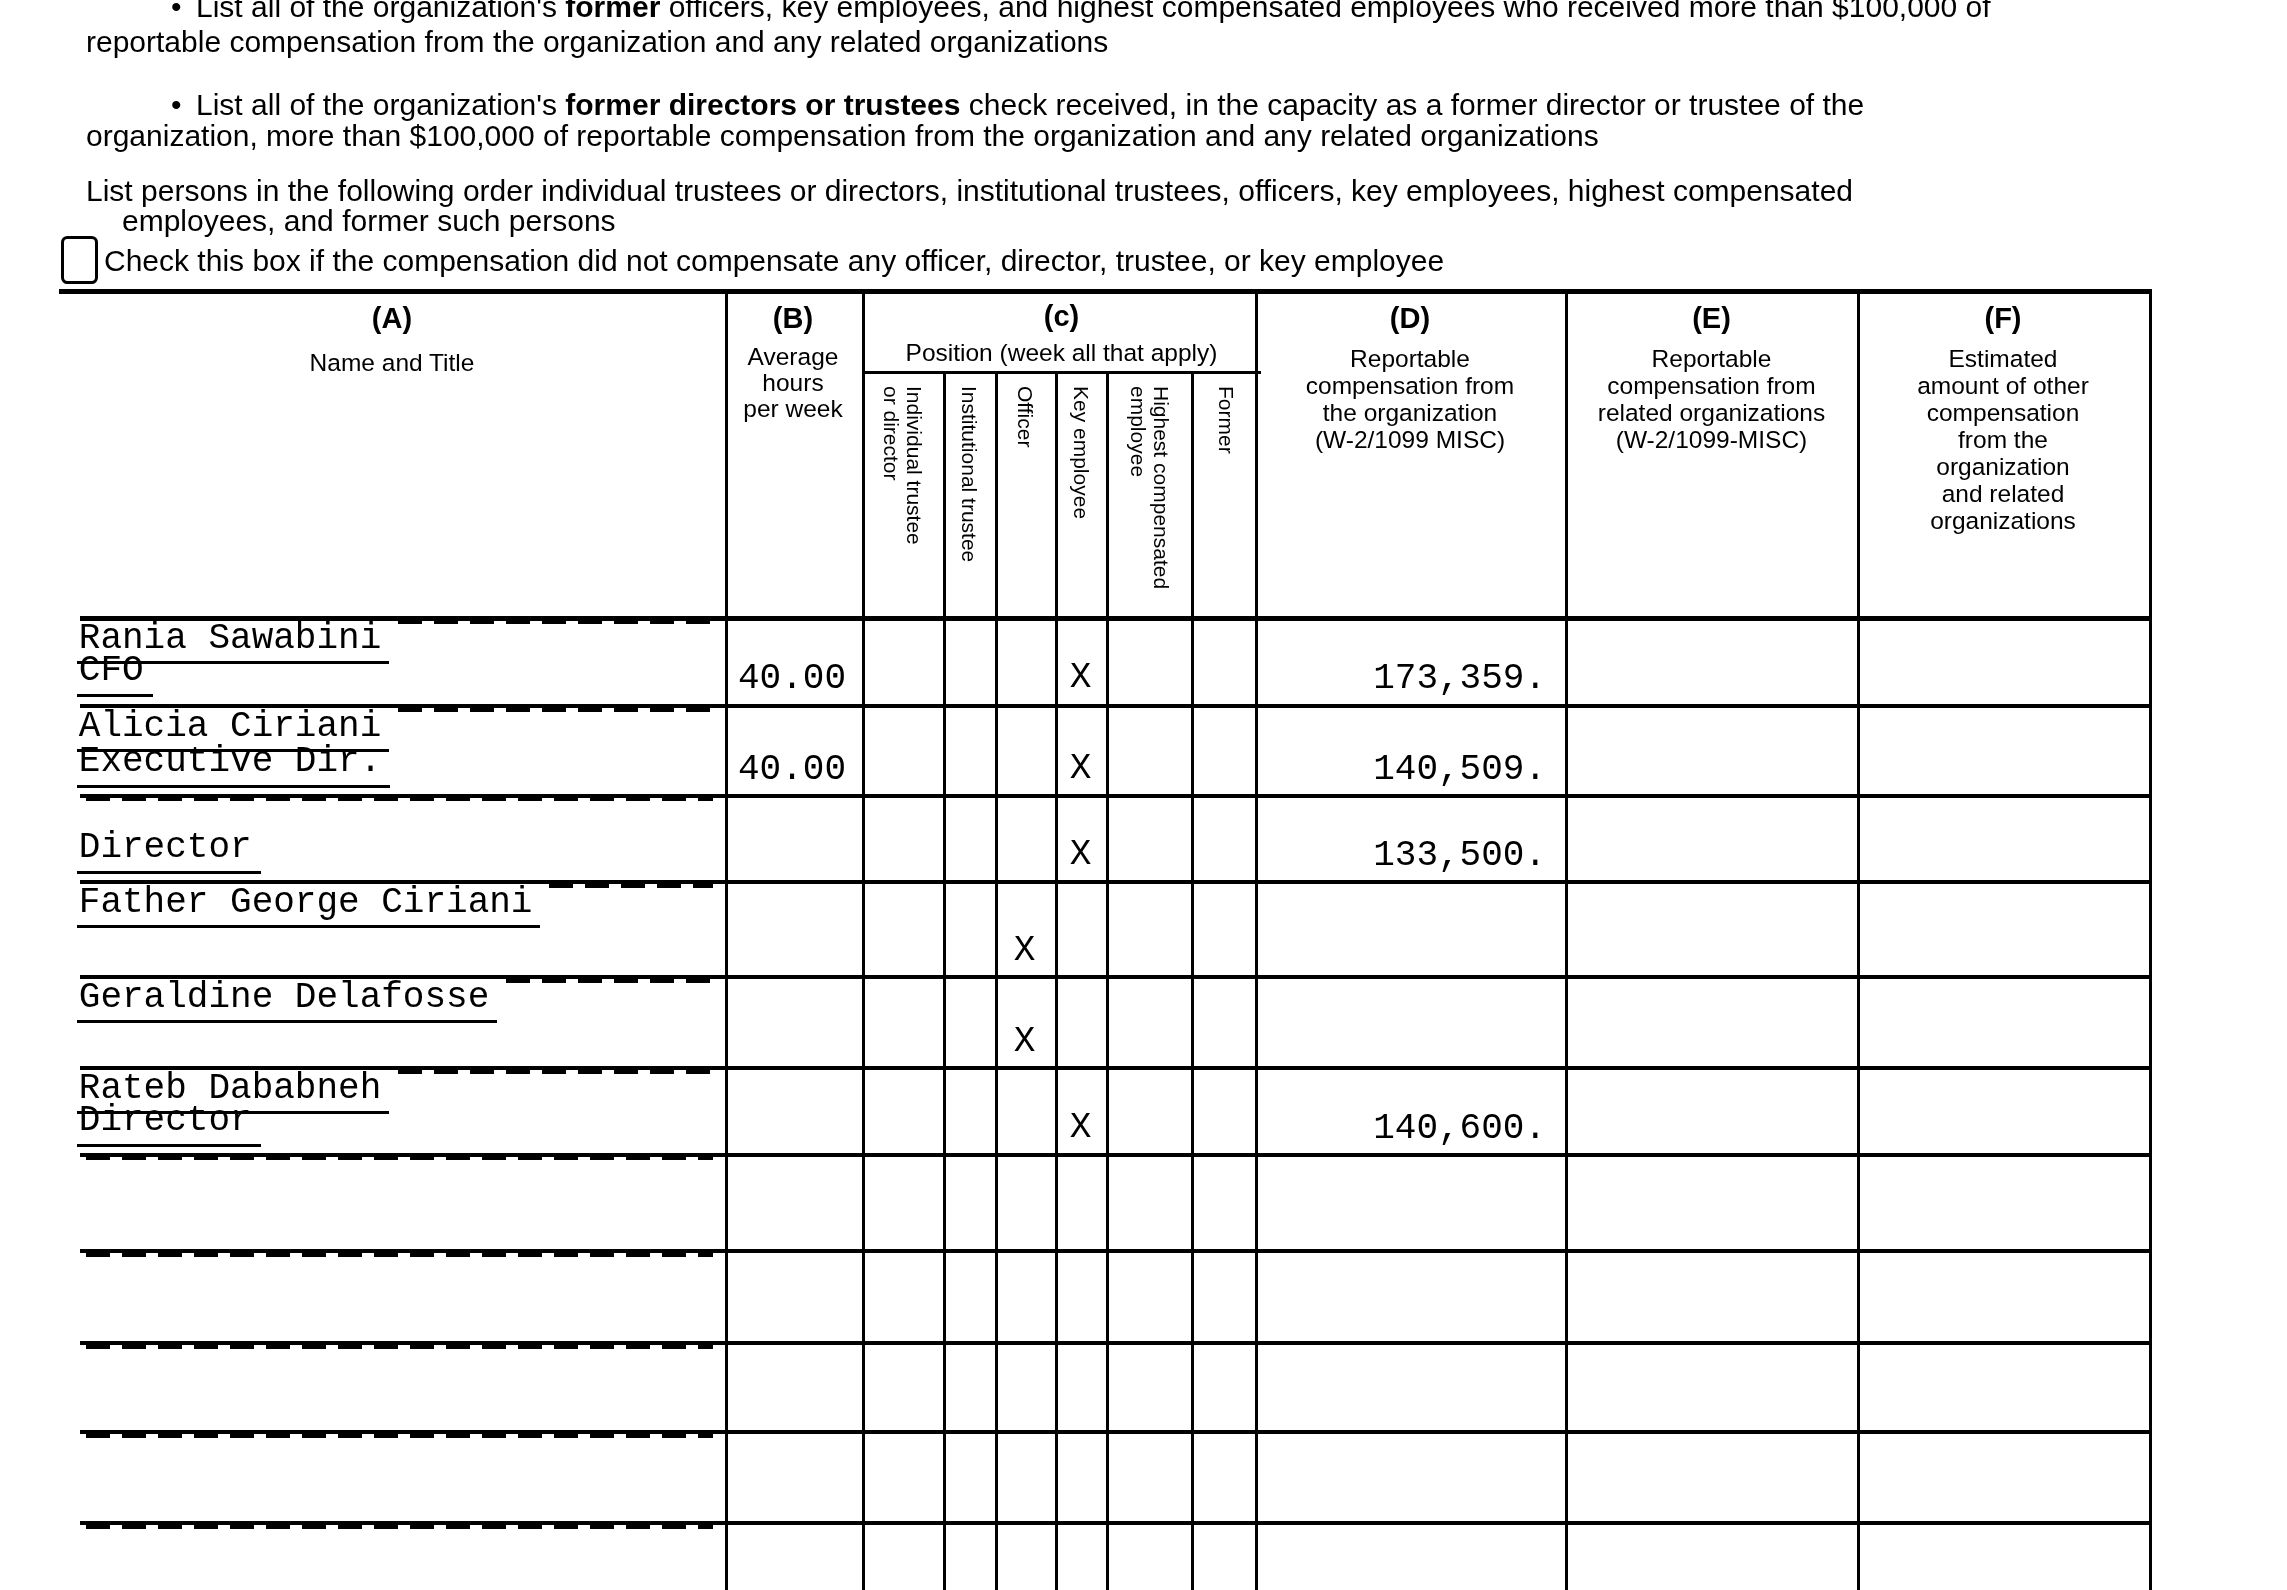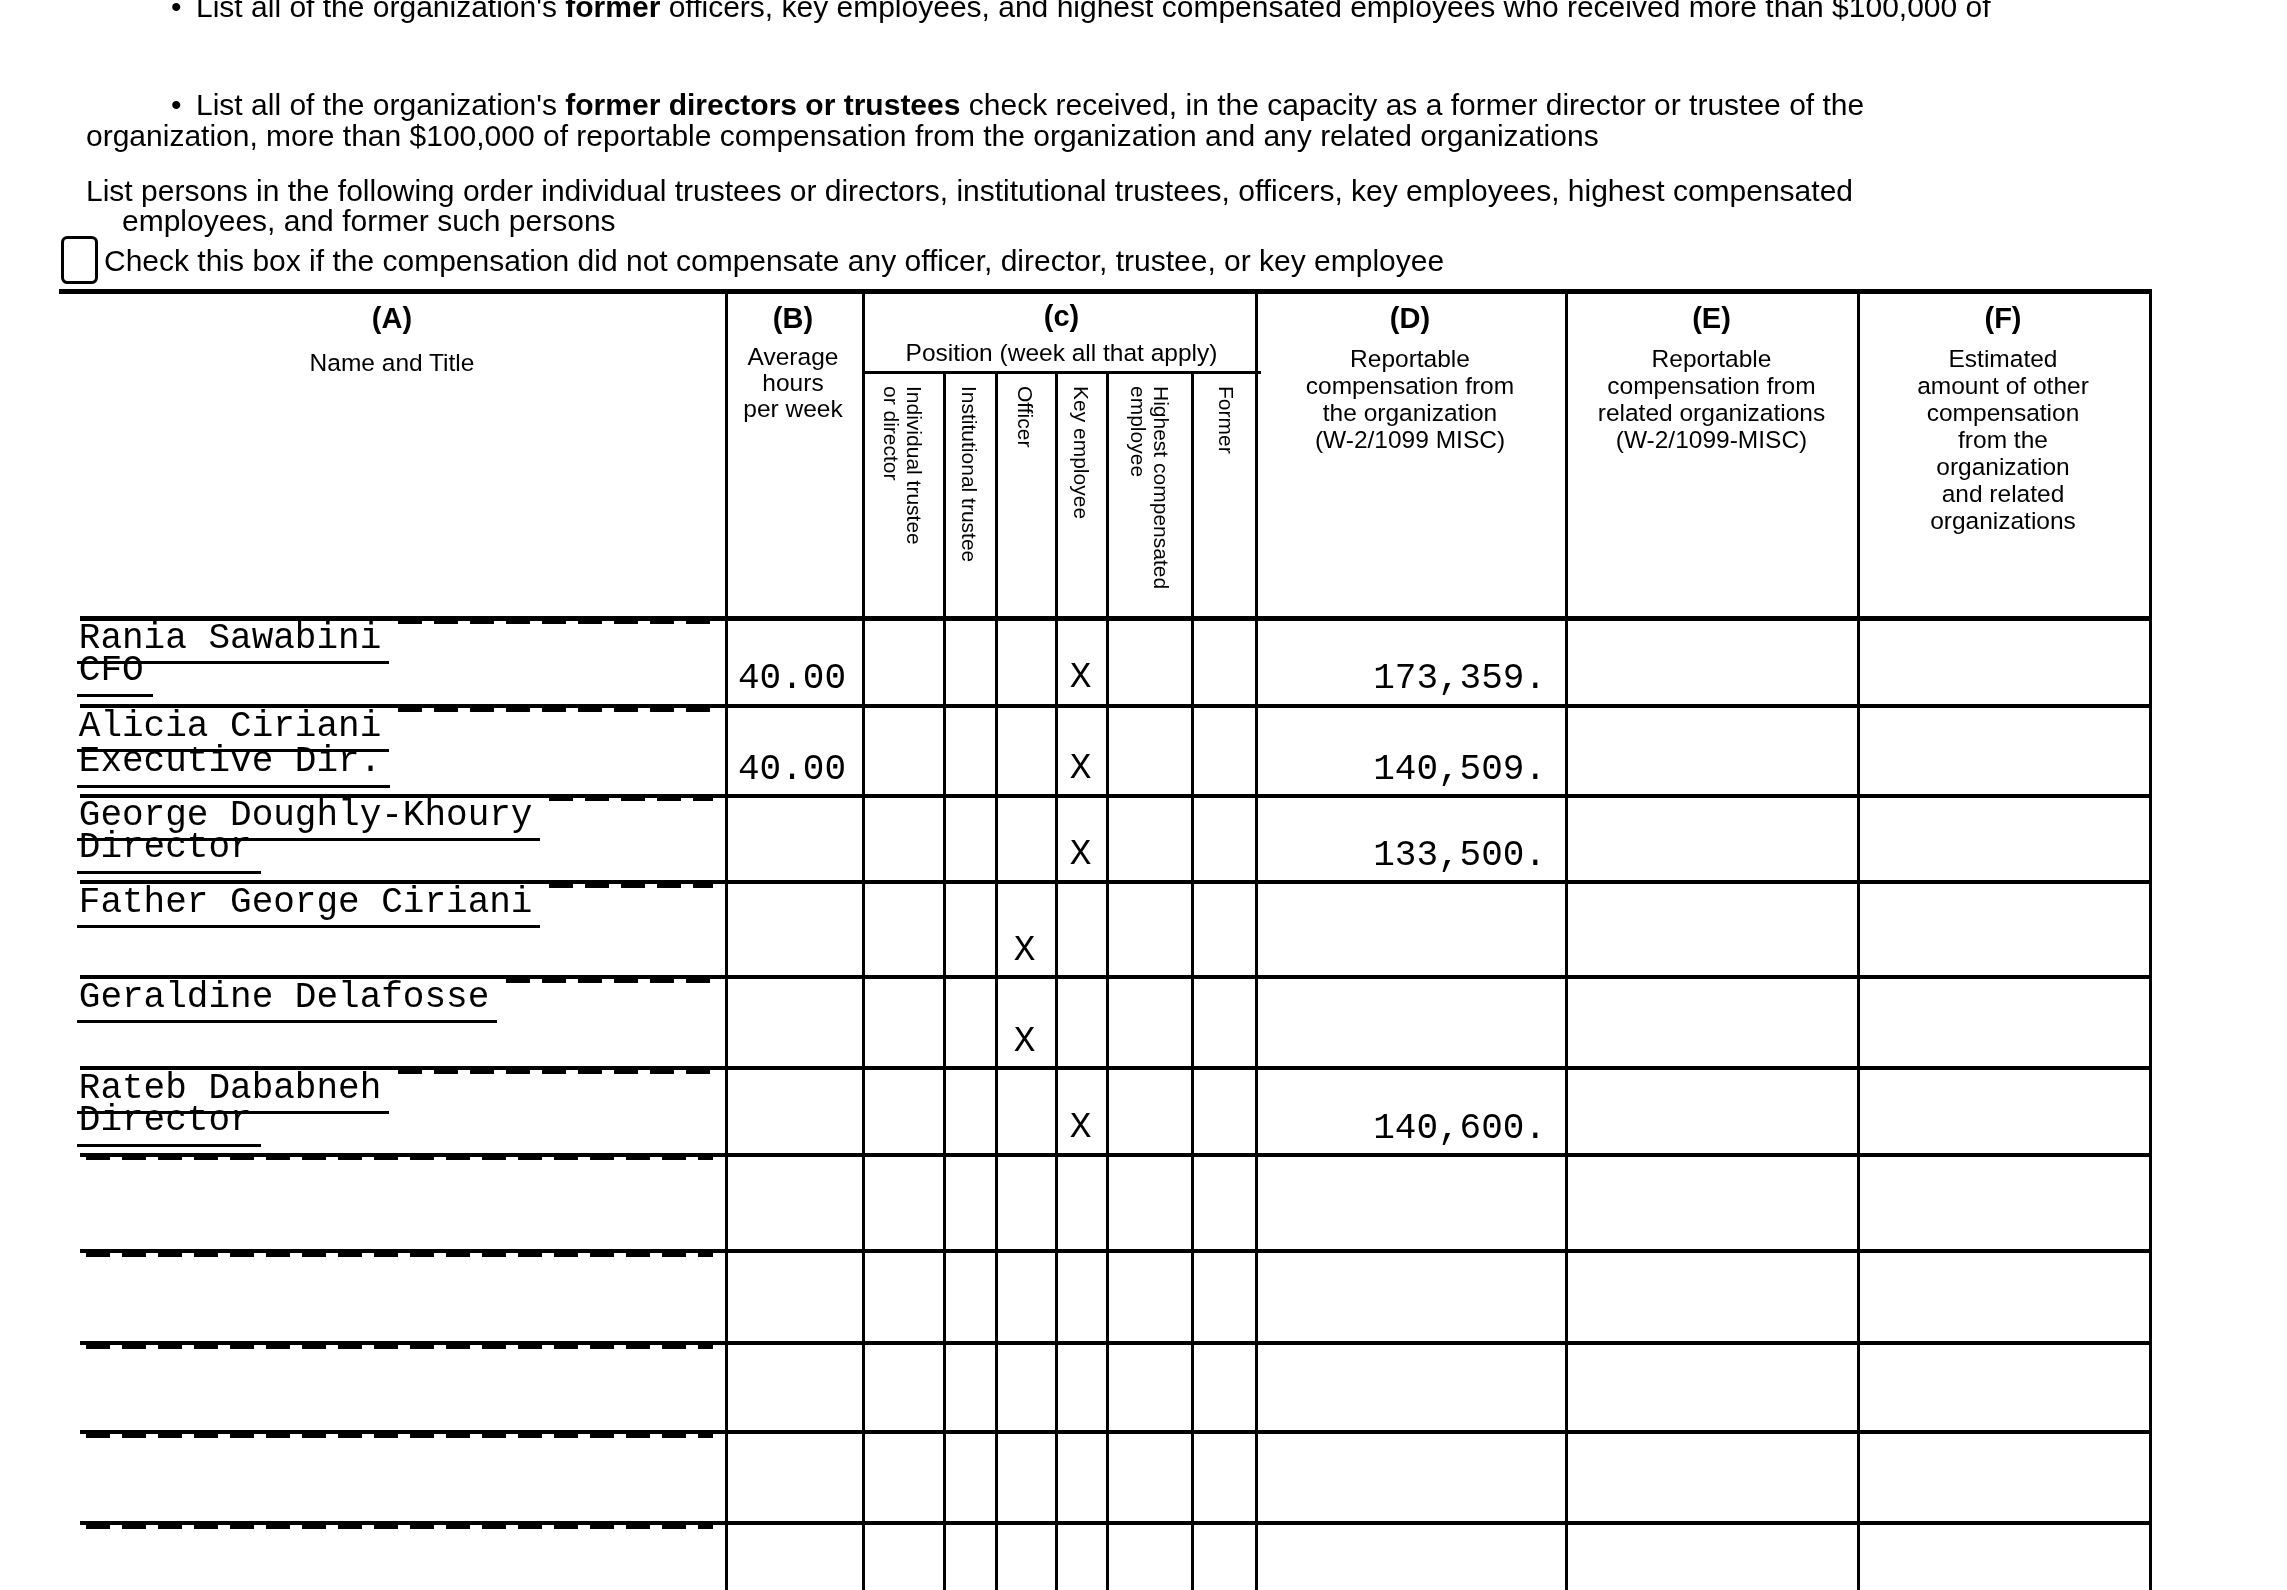--- a/index.html
+++ b/index.html
@@ -39,20 +39,21 @@
   .pos0{left:817px;} .pos1{left:885px;} .pos2{left:940px;} .pos3{left:996px;} .pos4{left:1064px;} .pos5{left:1141px;}
   .amt{position:absolute;bottom:5.5px;width:273px;text-align:right;}
   .amt-d{left:1214px;} .amt-e{left:1524px;} .amt-f{left:1814px;}
 </style>
 </head>
 <body>
 
 <div id="page">
 
   <div class="introline" style="top:-11px;left:171px;"><span class="bullet">•</span><span>List all of the organization's </span><b>former</b><span> officers, key employees, and highest compensated employees who received more than $100,000 of</span></div>
+  <div class="introline" style="top:23.6px;left:86px;">reportable compensation from the organization and any related organizations</div>
 
   <div class="introline" style="top:87px;left:171px;"><span class="bullet">•</span><span>List all of the organization's </span><b>former directors or trustees</b><span> check received, in the capacity as a former director or trustee of the</span></div>
   <div class="introline" style="top:118px;left:86px;">organization, more than $100,000 of reportable compensation from the organization and any related organizations</div>
 
   <div class="introline" style="top:173px;left:86px;">List persons in the following order  individual trustees or directors, institutional trustees, officers, key employees, highest compensated</div>
   <div class="introline" style="top:203px;left:86px;margin-left:36px;">employees, and former such persons</div>
 
   <div class="checkbox"></div>
   <div class="checklabel">Check this box if the compensation did not compensate any officer, director, trustee, or key employee</div>
 
@@ -173,21 +174,20 @@
       <span class="mono pos pos2"></span>
       <span class="mono pos pos3">X</span>
       <span class="mono pos pos4"></span>
       <span class="mono pos pos5"></span>
       <span class="mono amt amt-d">140,509.</span>
       <span class="mono amt amt-e"></span>
       <span class="mono amt amt-f"></span>
     </div>
         <div class="row" style="top: 177px; height: 86px;">
       <div class="nameline">
-        <span class="mono pname">George Doughly-Khoury</span>
         <span class="dashfill"></span>
       </div>
       <span class="mono ptitle">Director</span>
       <span class="mono phours"></span>
       <span class="mono pos pos0"></span>
       <span class="mono pos pos1"></span>
       <span class="mono pos pos2"></span>
       <span class="mono pos pos3">X</span>
       <span class="mono pos pos4"></span>
       <span class="mono pos pos5"></span>

